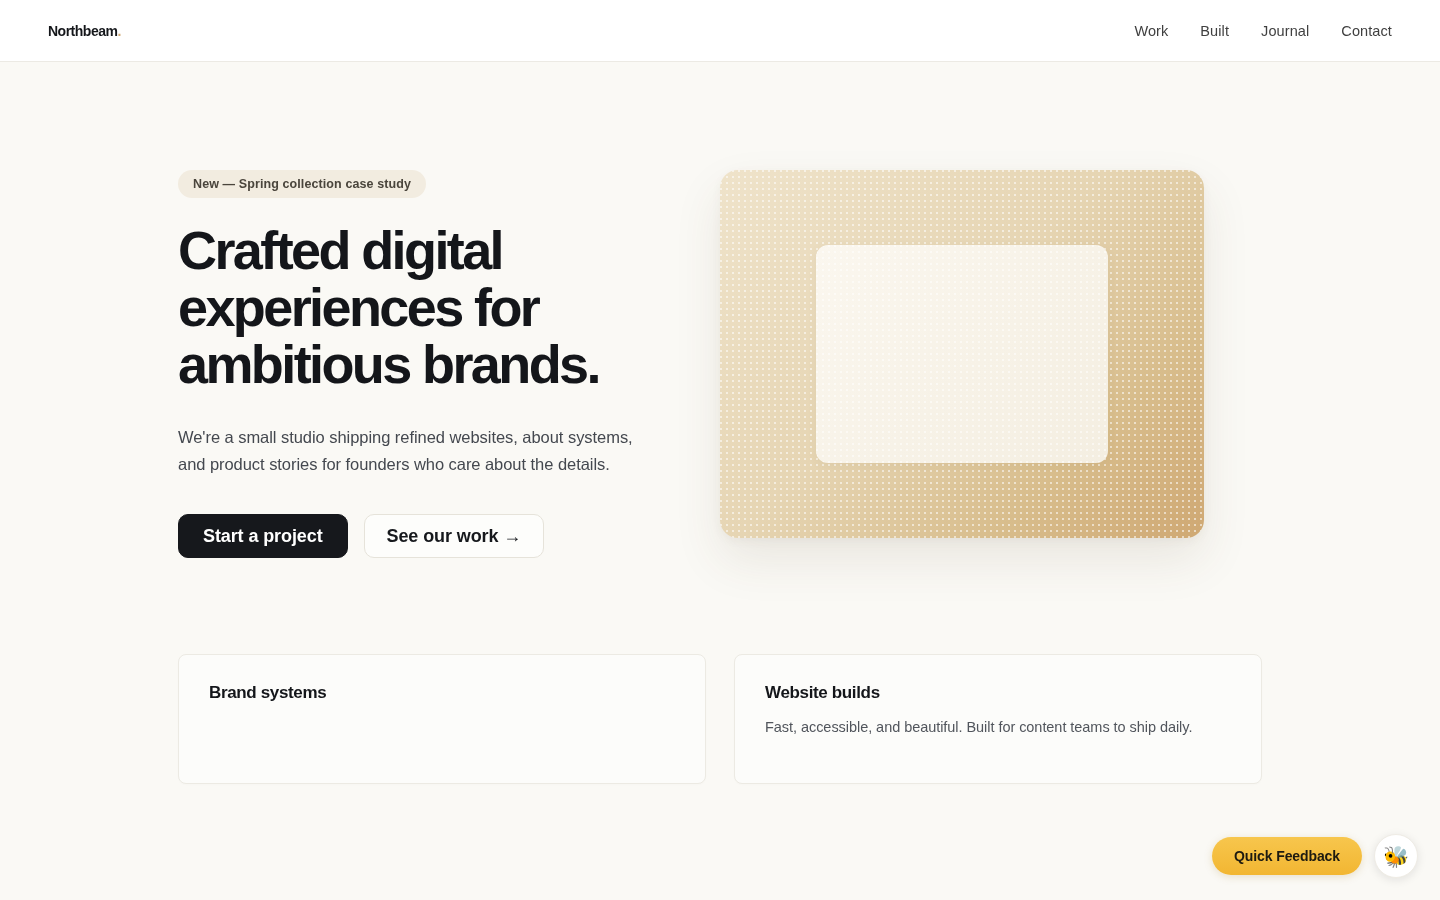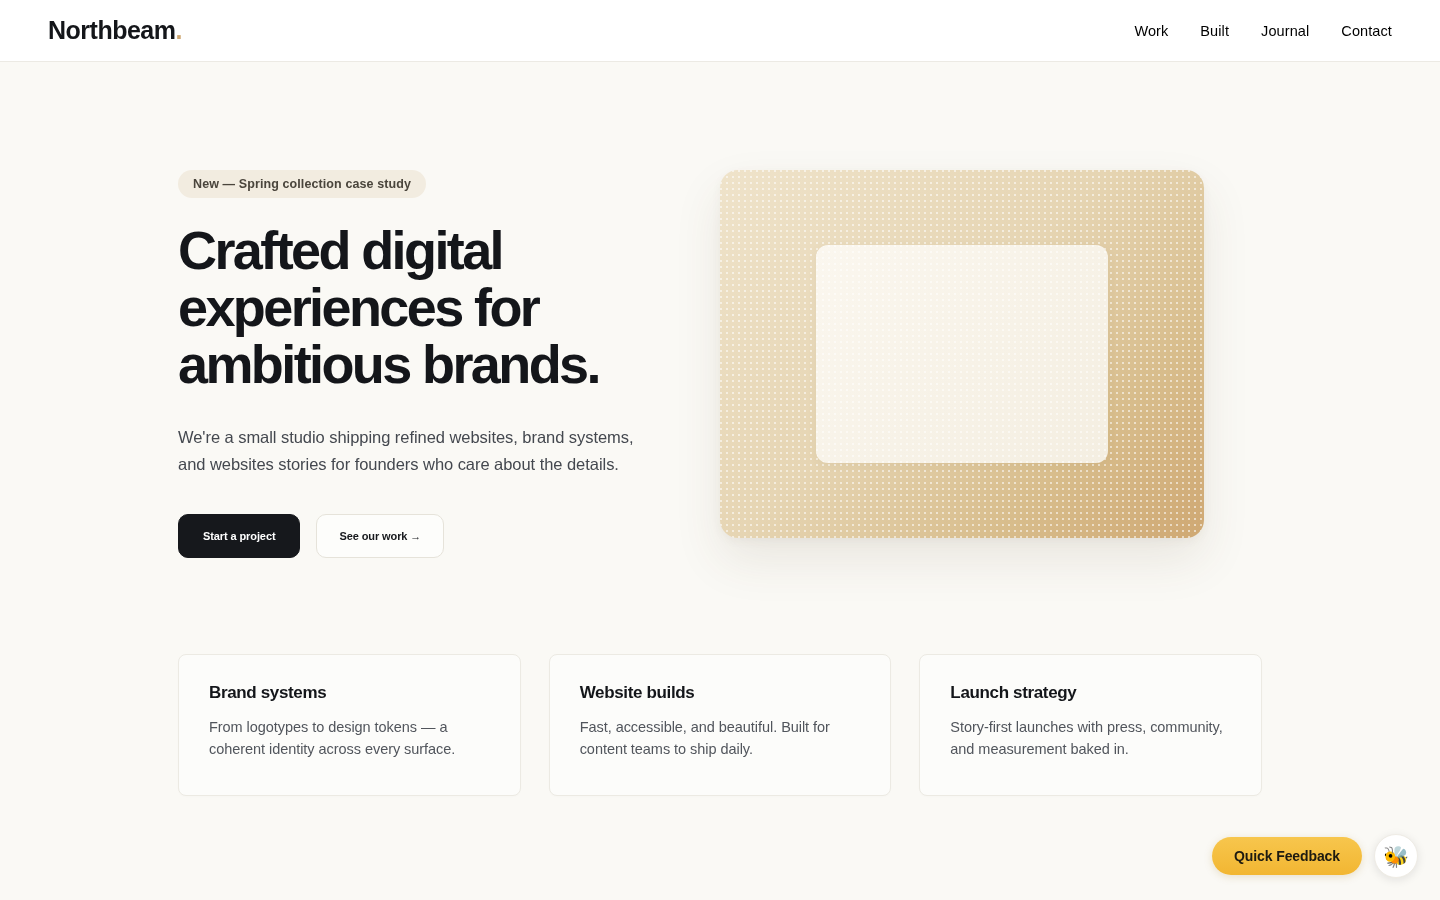--- a/index.html
+++ b/index.html
@@ -25,38 +25,38 @@
     border-bottom: 1px solid #eceae4;
     display: flex;
     align-items: center;
     justify-content: space-between;
     padding: 0 48px;
     position: relative;
     z-index: 20;
   }
 
   .logo {
-    font-size: 25px;
+    font-size: 14px;
     font-weight: 700;
     letter-spacing: -0.5px;
     color: #14161a;
     display: flex;
     align-items: baseline;
     cursor: pointer;
   }
   .logo-dot { color: #cfa873; font-weight: 700; }
 
   .nav {
     display: flex;
     align-items: center;
     gap: 32px;
   }
   .nav-item {
     font-size: 14.5px;
-    color: #000000;
+    color: #404040;
     cursor: pointer;
     letter-spacing: 0.1px;
   }
 
   
   .hero {
     display: flex;
     padding: 100px 48px 0 48px;
     gap: 72px;
     align-items: flex-start;
@@ -101,21 +101,21 @@
   }
 
   .hero-actions {
     display: flex;
     gap: 16px;
     align-items: center;
   }
 
   .btn {
     font-family: "Liberation Sans", sans-serif;
-    font-size: 11px;
+    font-size: 18px;
     font-weight: 700;
     letter-spacing: -0.1px;
     border-radius: 10px;
     cursor: pointer;
     display: inline-flex;
     align-items: center;
     justify-content: center;
     height: 44px;
   }
   .btn-primary {
@@ -249,45 +249,40 @@
     <span class="nav-item">Built</span>
     <span class="nav-item">Journal</span>
     <span class="nav-item">Contact</span>
   </nav>
 </header>
 
 <section class="hero">
   <div class="hero-left">
     <div class="badge">New — Spring collection case study</div>
     <h1 class="hero-title">Crafted digital experiences for ambitious brands.</h1>
-    <p class="hero-sub">We're a small studio shipping refined websites, brand systems, and websites stories for founders who care about the details.</p>
+    <p class="hero-sub">We're a small studio shipping refined websites, about systems, and product stories for founders who care about the details.</p>
     <div class="hero-actions">
       <button class="btn btn-primary">Start a project</button>
       <button class="btn btn-secondary">See our work →</button>
     </div>
   </div>
 
   <div class="hero-right">
     <div class="visual-card">
       <div class="visual-inner"></div>
     </div>
   </div>
 </section>
 
 <section class="features">
   <div class="feature-card">
     <div class="feature-title">Brand systems</div>
-    <div class="feature-desc">From logotypes to design tokens — a coherent identity across every surface.</div>
   </div>
   <div class="feature-card">
     <div class="feature-title">Website builds</div>
     <div class="feature-desc">Fast, accessible, and beautiful. Built for content teams to ship daily.</div>
-  </div>
-  <div class="feature-card">
-    <div class="feature-title">Launch strategy</div>
-    <div class="feature-desc">Story-first launches with press, community, and measurement baked in.</div>
   </div>
 </section>
 
 <div class="float-dock">
   <button class="feedback-pill">Quick Feedback</button>
   <button class="bee-button">🐝</button>
 </div>
 
 </body></html>

